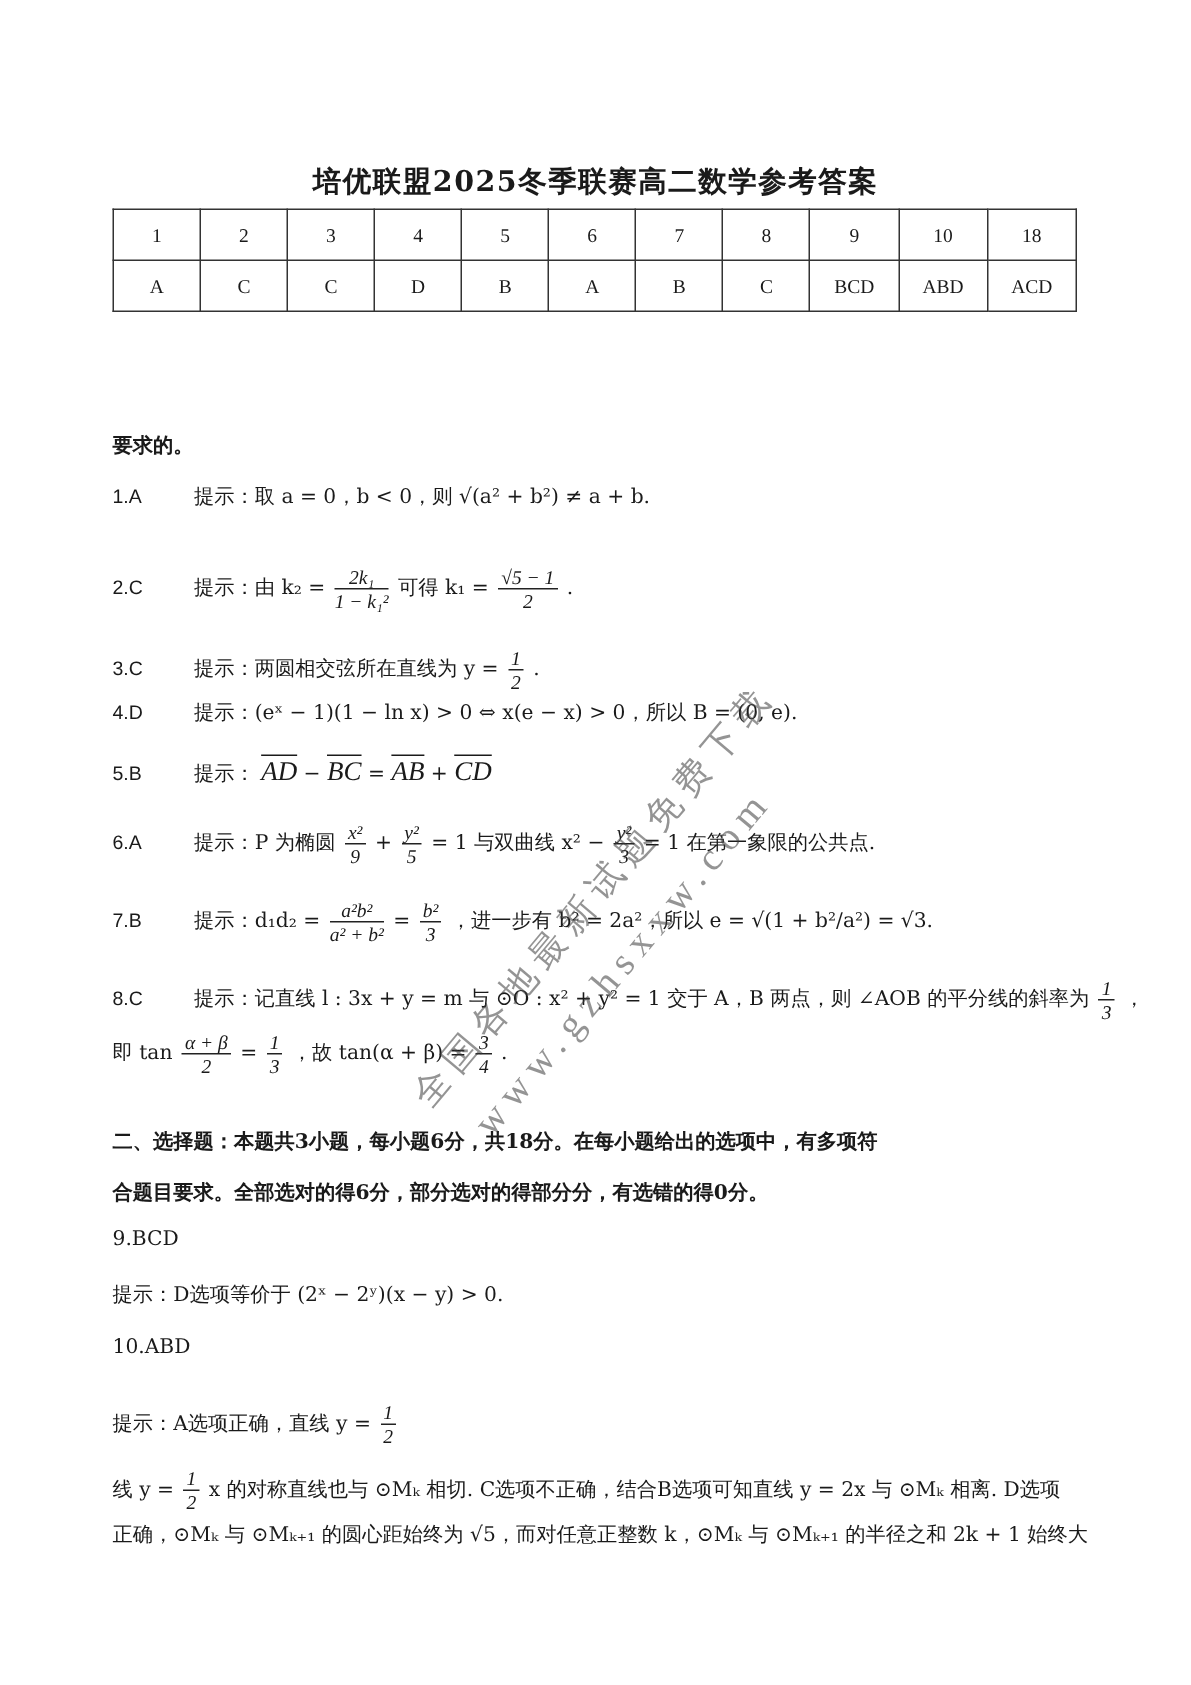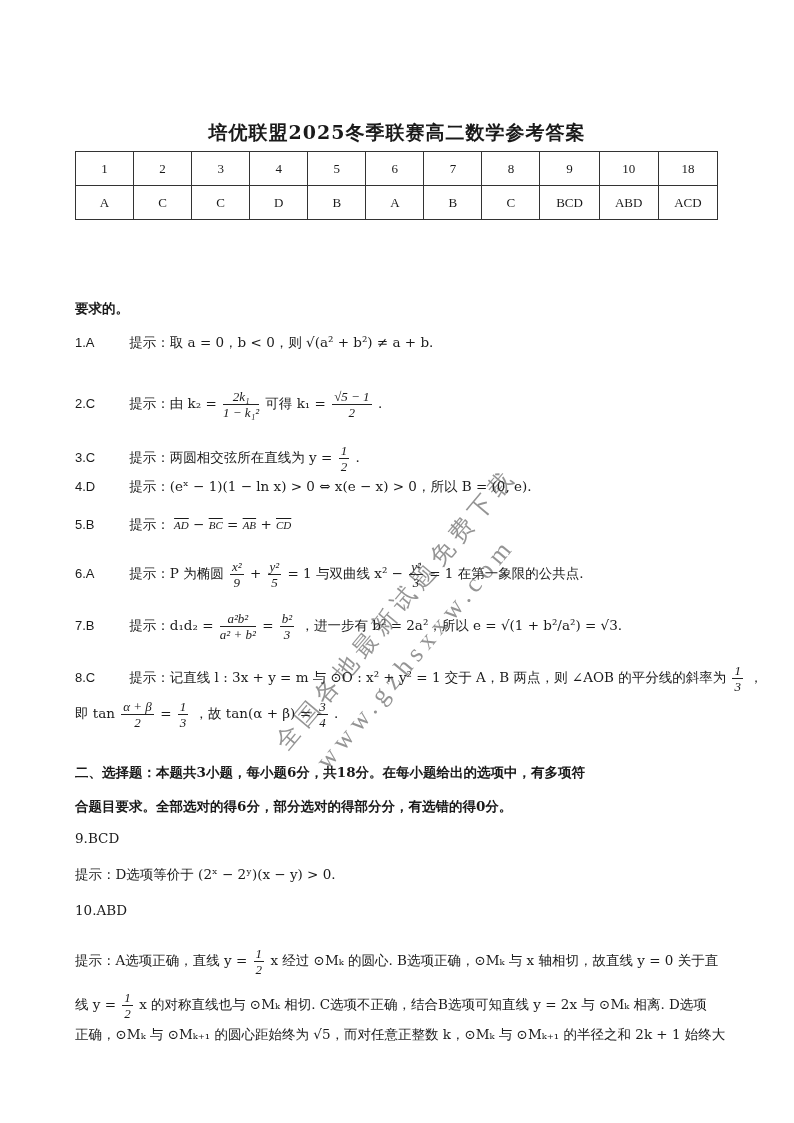--- a/index.html
+++ b/index.html
@@ -1,27 +1,27 @@
 <!DOCTYPE html>
 <html><head>
 <meta charset="utf-8">
 <style>
   html, body { margin:0; padding:0; background:#ffffff; }
   body { width:794px; height:1123px; position:relative; overflow:hidden;
          font-family:"DejaVu Serif","Liberation Serif",serif; color:#1a1a1a; }
-  .page { position:absolute; left:0; top:16px; width:794px; height:898px; }
+  .page { position:absolute; left:0; top:4px; width:794px; height:898px; }
   .title { position:absolute; left:0; width:794px; top:104px; text-align:center;
            font-size:19px; font-weight:bold; letter-spacing:1px; }
   table.ans { position:absolute; left:75px; top:135px; width:643px; border-collapse:collapse;
               font-family:"Liberation Serif",serif; font-size:13px; }
   table.ans td { border:1px solid #333; height:31px; text-align:center; width:58px; }
   .line { position:absolute; left:75px; font-size:13.5px; white-space:nowrap; }
   .bold { font-weight:bold; }
   .num { display:inline-block; width:50px; font-family:"Liberation Sans",sans-serif; font-size:13px; }
-  .m { font-family:"Liberation Serif",serif; font-style:italic; font-size:11px; }
+  .m { font-family:"Liberation Serif",serif; font-style:italic; font-size:18px; }
   .frac { display:inline-flex; flex-direction:column; vertical-align:middle; text-align:center;
           font-family:"Liberation Serif",serif; font-style:italic; font-size:13px; line-height:15px; margin:13px 2px; }
   .frac .n { border-bottom:1px solid #222; padding:0 2px; }
   .ov { text-decoration:overline; }
   .wm { position:absolute; color:rgba(60,60,60,0.55); font-size:24px; white-space:nowrap;
         transform-origin:left top; transform:rotate(-50deg); letter-spacing:6px; }
 </style>
 </head>
 <body>
 
@@ -171,21 +171,20 @@
   <div class="line" style="top:814px">9.BCD</div>
   <div class="line" style="top:850px">提示：D选项等价于 (2ˣ − 2ʸ)(x − y) &gt; 0.</div>
 
   <div class="line" style="top:886px">10.ABD</div>
   <div class="line" style="top:917px">
     <span>提示：A选项正确，直线 y =</span>
     <span class="frac">
         <span class="n">1</span>
         <span>2</span>
       </span>
-    <span>x 经过 ⊙Mₖ 的圆心. B选项正确，⊙Mₖ 与 x 轴相切，故直线 y = 0 关于直</span>
   </div>
   <div class="line" style="top:961px">
     <span>线 y =</span>
     <span class="frac">
         <span class="n">1</span>
         <span>2</span>
       </span>
     <span>x 的对称直线也与 ⊙Mₖ 相切. C选项不正确，结合B选项可知直线 y = 2x 与 ⊙Mₖ 相离. D选项</span>
   </div>
   <div class="line" style="top:1010px">正确，⊙Mₖ 与 ⊙Mₖ₊₁ 的圆心距始终为 √5，而对任意正整数 k，⊙Mₖ 与 ⊙Mₖ₊₁ 的半径之和 2k + 1 始终大</div>

